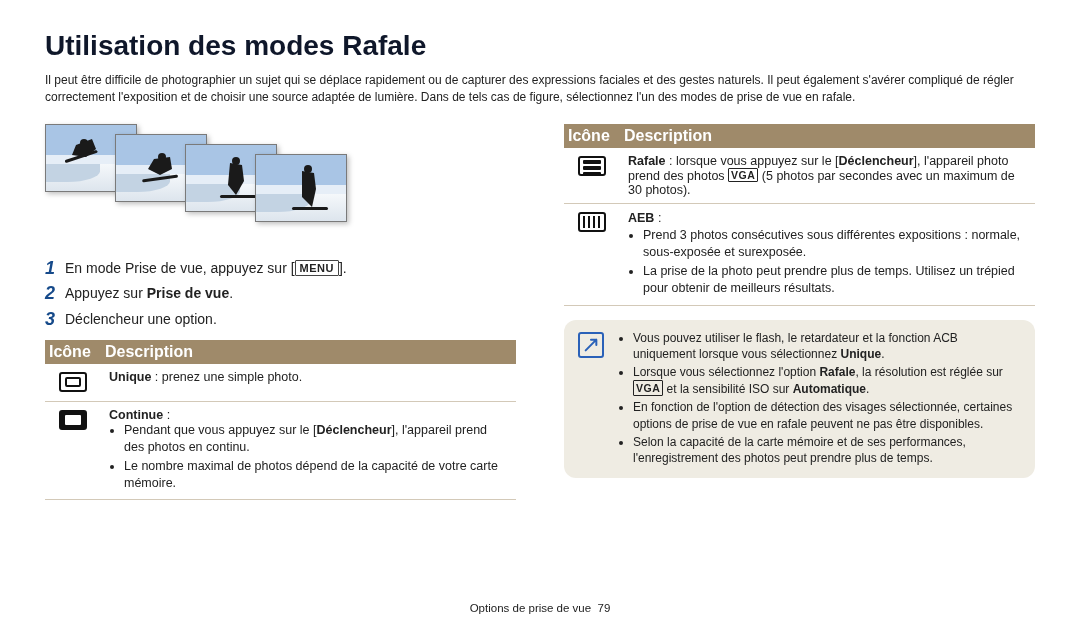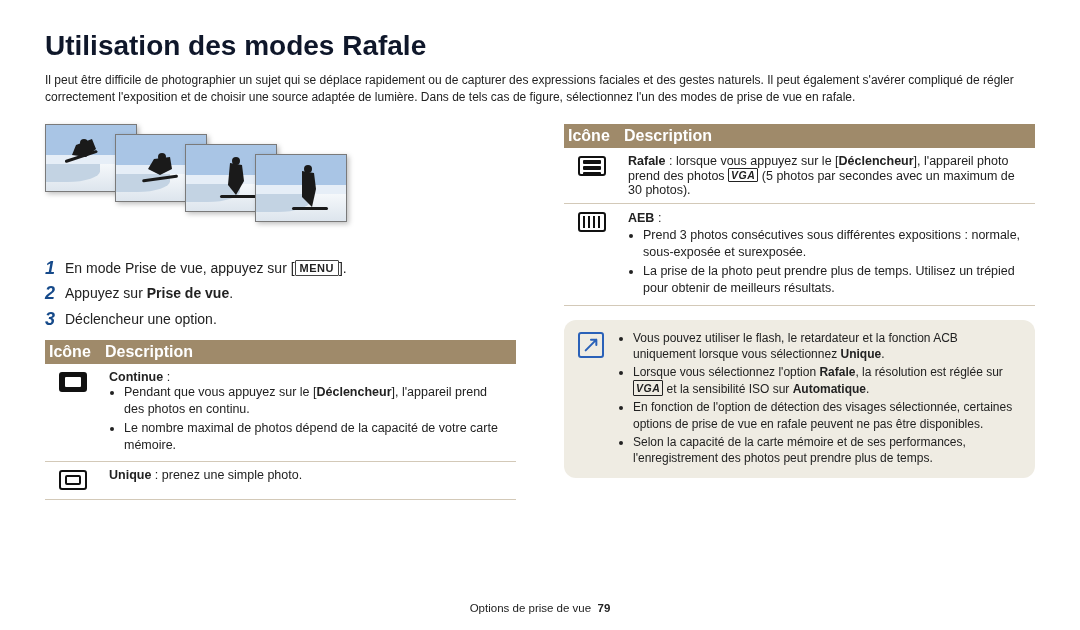--- a/index.html
+++ b/index.html
@@ -26,29 +26,29 @@
   .col-icon { width: 56px; text-align:center; }
   .icon-box { display:inline-block; width:28px; height:20px; border:2px solid #111; border-radius:3px; position:relative; margin-top:2px;}
   .icon-single:after { content:""; position:absolute; left:4px; right:4px; top:3px; bottom:3px; border:2px solid #111; border-radius:2px;}
   .icon-multi { background:#111; }
   .icon-multi:after{ content:""; position:absolute; left:4px; right:4px; top:3px; bottom:3px; background:#fff; border-radius:1px;}
   .icon-multi:before{ content:""; position:absolute; left:7px; right:7px; top:5px; bottom:5px; background:#111; border-radius:1px;}
   .icon-burst { overflow:hidden; }
   .icon-burst span{ display:block; height:4px; background:#111; margin:2px 3px; border-radius:1px;}
   .icon-aeb { position:relative; }
   .icon-aeb:after { content:""; position:absolute; left:3px; right:3px; top:2px; bottom:2px; background: repeating-linear-gradient(90deg,#111 0 2px, transparent 2px 5px); }
-  .vga { font-weight:700; letter-spacing:.5px; font-size:10.5px; border:1px solid #222; padding:0 2px; border-radius:1px; display:inline-block; vertical-align:1px;font-style:italic;}
+  .vga { font-weight:700; letter-spacing:.5px; font-size:10.5px; border:1px solid #222; padding:0 2px; border-radius:1px; display:inline-block; vertical-align:1px;}
   .aeb-block { line-height:1.4; }
   ul.bullets { list-style: disc; margin-left: 15px; padding-left: 0; }
   ul.bullets li { margin-bottom: 2px; line-height:1.35; }
   .note-box { background: #efece3; border-radius: 12px; padding: 10px 14px 10px 54px; font-size: 12px; line-height: 1.4; position: relative; margin-top: 14px;}
   .note-icon { position:absolute; left:14px; top:12px; width:26px; height:26px; border:2px solid #2a61b8; border-radius:3px; display:flex; align-items:center; justify-content:center;}
   .note-icon svg { display:block; }
   .footer { position:absolute; bottom:16px; left:0; right:0; text-align:center; font-size:11.5px; color:#222; }
-  .footer .pnum { font-weight:700; }
+  .footer .pnum { font-weight:400; }
   .strong { font-weight:700; }
 </style>
 </head>
 <body>
 
 <div class="page">
 
   <h1 class="title">Utilisation des modes Rafale</h1>
   <p class="intro">Il peut être difficile de photographier un sujet qui se déplace rapidement ou de capturer des expressions faciales et des gestes naturels. Il peut également s'avérer compliqué de régler correctement l'exposition et de choisir une source adaptée de lumière. Dans de tels cas de figure, sélectionnez l'un des modes de prise de vue en rafale.</p>
 
@@ -119,32 +119,32 @@
 
       <table class="icons">
         <thead>
           <tr>
             <th class="col-icon">Icône</th>
             <th>Description</th>
           </tr>
         </thead>
         <tbody>
           <tr>
+            <td class="col-icon"><span class="icon-box icon-single"></span></td>
+            <td><span class="strong">Unique</span><span> : prenez une simple photo.</span></td>
+          </tr>
+          <tr>
             <td class="col-icon"><span class="icon-box icon-multi"></span></td>
             <td>
               <span class="strong">Continue</span><span> :</span>
               <ul class="bullets">
                 <li><span>Pendant que vous appuyez sur le [</span><span class="strong">Déclencheur</span><span>], l'appareil prend des photos en continu.</span></li>
                 <li>Le nombre maximal de photos dépend de la capacité de votre carte mémoire.</li>
               </ul>
             </td>
-          </tr>
-          <tr>
-            <td class="col-icon"><span class="icon-box icon-single"></span></td>
-            <td><span class="strong">Unique</span><span> : prenez une simple photo.</span></td>
           </tr>
         </tbody>
       </table>
 
     </div>
 
     <div class="col">
       <table class="icons" style="margin-top:0;">
         <thead>
           <tr>

